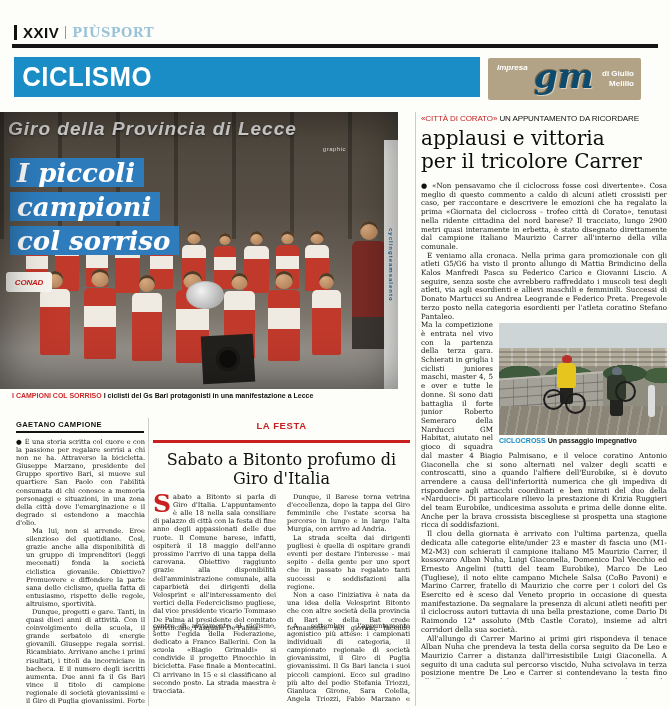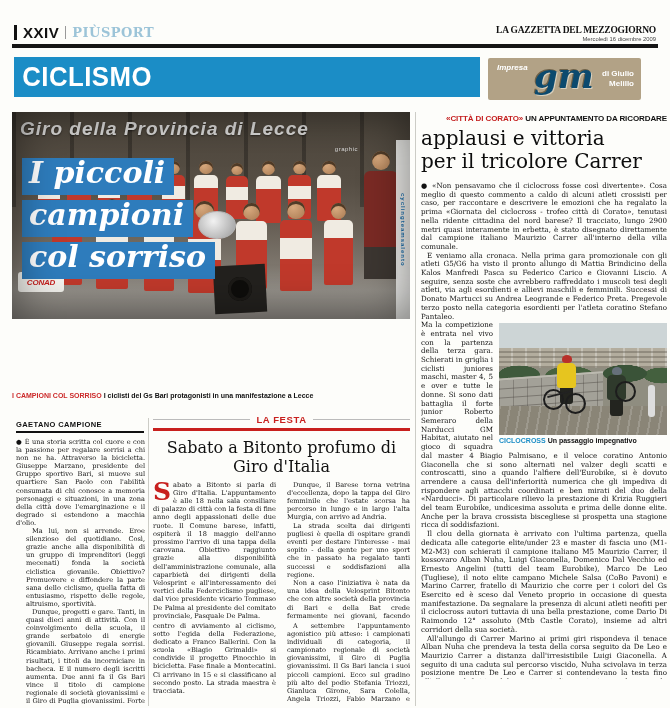--- a/index.html
+++ b/index.html
@@ -25,32 +25,32 @@
                transform:scaleX(.92);transform-origin:left center;}
   .ad{position:absolute;left:488px;top:58px;width:153px;height:42px;background:#b2a286;border-radius:2px;}
   .ad-prefix{position:absolute;left:9px;top:5px;color:#fff;font-size:8px;font-weight:bold;font-style:italic;}
   .ad-logo{position:absolute;left:46px;top:-2px;font-family:"DejaVu Serif",serif;font-style:italic;
            font-weight:bold;font-size:34px;color:#0c4a6e;
            text-shadow:1px 1px 0 #d9d0bd,-1px -1px 0 #6e6148;}
   .ad-owner{position:absolute;right:7px;top:11px;color:#fff;font-size:8px;font-weight:bold;
             text-align:right;line-height:9.5px;}
 
   
-  .mphoto{position:absolute;left:12px;top:112px;width:398px;height:207px;overflow:hidden;
+  .mphoto{position:absolute;left:0;top:112px;width:398px;height:277px;overflow:hidden;
           background:linear-gradient(180deg,#4e473d 0%,#564e44 34%,#675f55 55%,#7d766d 74%,#938f88 86%,#8a8680 100%);}
   .mp-cols{position:absolute;left:0;right:0;top:0;height:46%;
            background:repeating-linear-gradient(90deg,rgba(0,0,0,.28) 0 4px,transparent 4px 58px);}
   .mp-banner{position:absolute;left:8px;top:6px;white-space:nowrap;color:rgba(255,255,255,.82);
              font-weight:bold;font-style:italic;font-size:19px;letter-spacing:1px;
              text-shadow:0 1px 2px rgba(0,0,0,.5);}
   .mp-small{position:absolute;right:52px;top:34px;color:#ddd;font-size:6px;letter-spacing:.5px;}
   .mp-title{position:absolute;left:10px;top:46px;z-index:6;}
   .mp-title div{display:table;background:#2e7cbc;color:#fff;font-family:"DejaVu Serif",serif;
-                font-style:italic;font-weight:bold;font-size:30px;line-height:28px;
-                padding:1px 9px 8px 7px;margin-bottom:5px;}
+                font-style:italic;font-weight:bold;font-size:26px;line-height:28px;
+                padding:1px 9px 0 7px;margin-bottom:5px;}
   .kid{position:absolute;display:flex;flex-direction:column;align-items:center;z-index:3;}
   .k-head{width:55%;aspect-ratio:1/1;border-radius:50%;
           background:radial-gradient(circle at 35% 35%,#d8a97e,#a87a52);
           box-shadow:inset 0 3px 0 rgba(40,28,16,.75);}
   .k-torso{width:100%;flex:1;margin-top:1px;border-radius:5px 5px 2px 2px;
            background:linear-gradient(180deg,#c0392b 0 26%,#f0ebe2 26% 55%,#c0392b 55% 100%);}
   .kid.alt .k-torso{background:linear-gradient(180deg,#f0ebe2 0 28%,#c0392b 28% 100%);}
   .kid.adult .k-torso{background:linear-gradient(180deg,#7a2a24 0 70%,#3c3631 70% 100%);border-radius:6px 6px 0 0;}
   .mp-plate{position:absolute;left:186px;bottom:80px;width:36px;height:26px;border-radius:50%;z-index:4;
             background:radial-gradient(circle at 40% 35%,#f2f2f2,#9a9a9a);border:1px solid #b5b5b5;}
@@ -81,37 +81,37 @@
   .lcol p{margin:0;}
   .lcol p + p{text-indent:6px;margin-left:10px;}
   .cont{position:absolute;left:153px;top:622px;width:257px;height:84px;overflow:hidden;
         font-family:"DejaVu Serif","Liberation Serif",serif;font-size:6.6px;line-height:8.1px;
         text-align:justify;columns:2;column-gap:11px;}
   .cont p{margin:0;}
   .cont p + p{text-indent:6px;}
 
   
   .festa{position:absolute;left:153px;top:414px;width:257px;}
-  .festa-kicker{display:flex;align-items:center;gap:6px;}
+  .festa-kicker{display:flex;align-items:center;gap:6px;flex-direction:column;}
   .festa-kicker .kline{flex:1;height:1px;background:#bbb;}
   .festa-kicker span{color:#c8201e;font-size:9.5px;font-weight:bold;letter-spacing:.6px;}
   .festa-rule{height:2.5px;background:#c8201e;margin-top:3px;}
   .festa-head{font-family:"DejaVu Serif","Liberation Serif",serif;font-size:16px;text-align:center;
               margin:7px 0 5px;color:#101010;}
   .festa-body{columns:2;column-gap:11px;height:154px;overflow:hidden;
               font-family:"DejaVu Serif","Liberation Serif",serif;font-size:6.6px;line-height:8.2px;
               text-align:justify;}
   .festa-body p{margin:0;}
   .festa-body p + p{text-indent:6px;}
   .dropcap{float:left;color:#c8201e;font-family:"DejaVu Serif",serif;font-weight:bold;
            font-size:25px;line-height:21px;padding-right:2px;}
 
   
   .rart{position:absolute;left:421px;top:114px;width:246px;}
-  .rkicker{font-size:8px;font-weight:bold;letter-spacing:-.1px;text-align:right;}
+  .rkicker{font-size:8px;font-weight:normal;letter-spacing:-.1px;}
   .rk-lead{color:#c41e1e;}
   .rhead{font-family:"DejaVu Serif","Liberation Serif",serif;font-size:20px;line-height:23px;
          margin-top:4px;color:#0d0d0d;}
   .rbody{margin-top:9px;height:497px;overflow:hidden;
          font-family:"DejaVu Serif","Liberation Serif",serif;font-size:7.1px;line-height:8.7px;
          text-align:justify;}
   .rbody p{margin:0;}
   .rbody p + p{text-indent:6px;}
 
   
@@ -147,24 +147,20 @@
 <body>
 
 <div class="page">
 
   <div class="hdr-left">
     <div class="hdr-tick"></div>
     <span class="pagenum">XXIV</span>
     <span class="sectdiv"></span>
     <span class="sectname">PIÙSPORT</span>
   </div>
-  <div class="hdr-right">
-    <div class="masthead">LA GAZZETTA DEL MEZZOGIORNO</div>
-    <div class="dateline">Mercoledì 16 dicembre 2009</div>
-  </div>
   <div class="hdr-rule"></div>
 
   <div class="secbar">
     <span>CICLISMO</span>
   </div>
 
   <div class="ad">
     <span class="ad-prefix">Impresa</span>
     <span class="ad-logo">gm</span>
     <div class="ad-owner">

